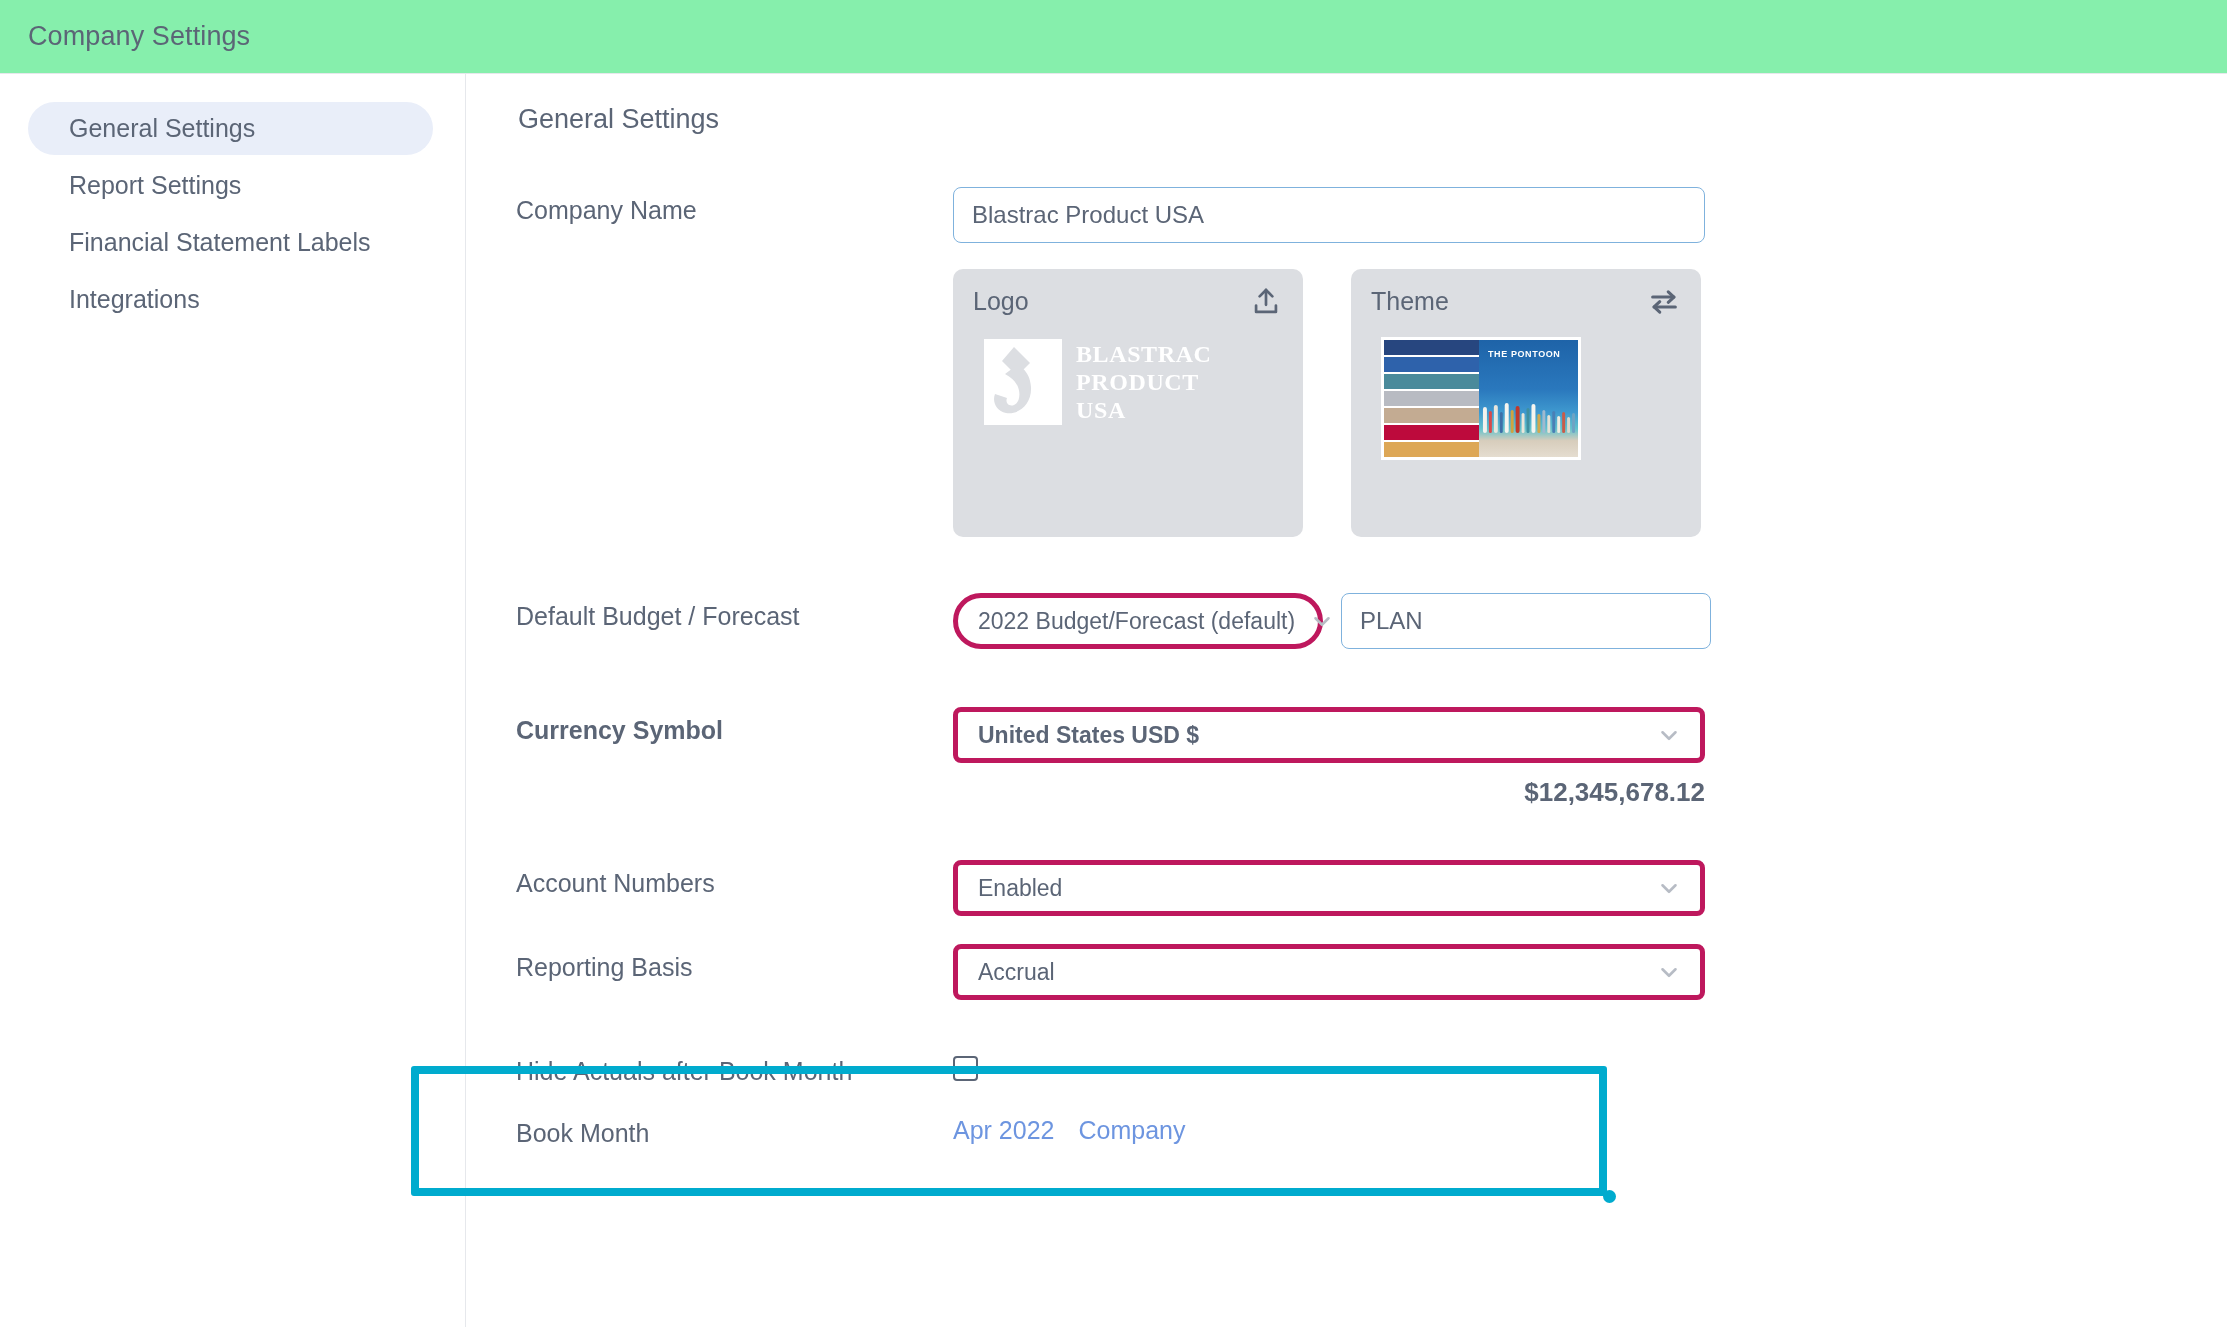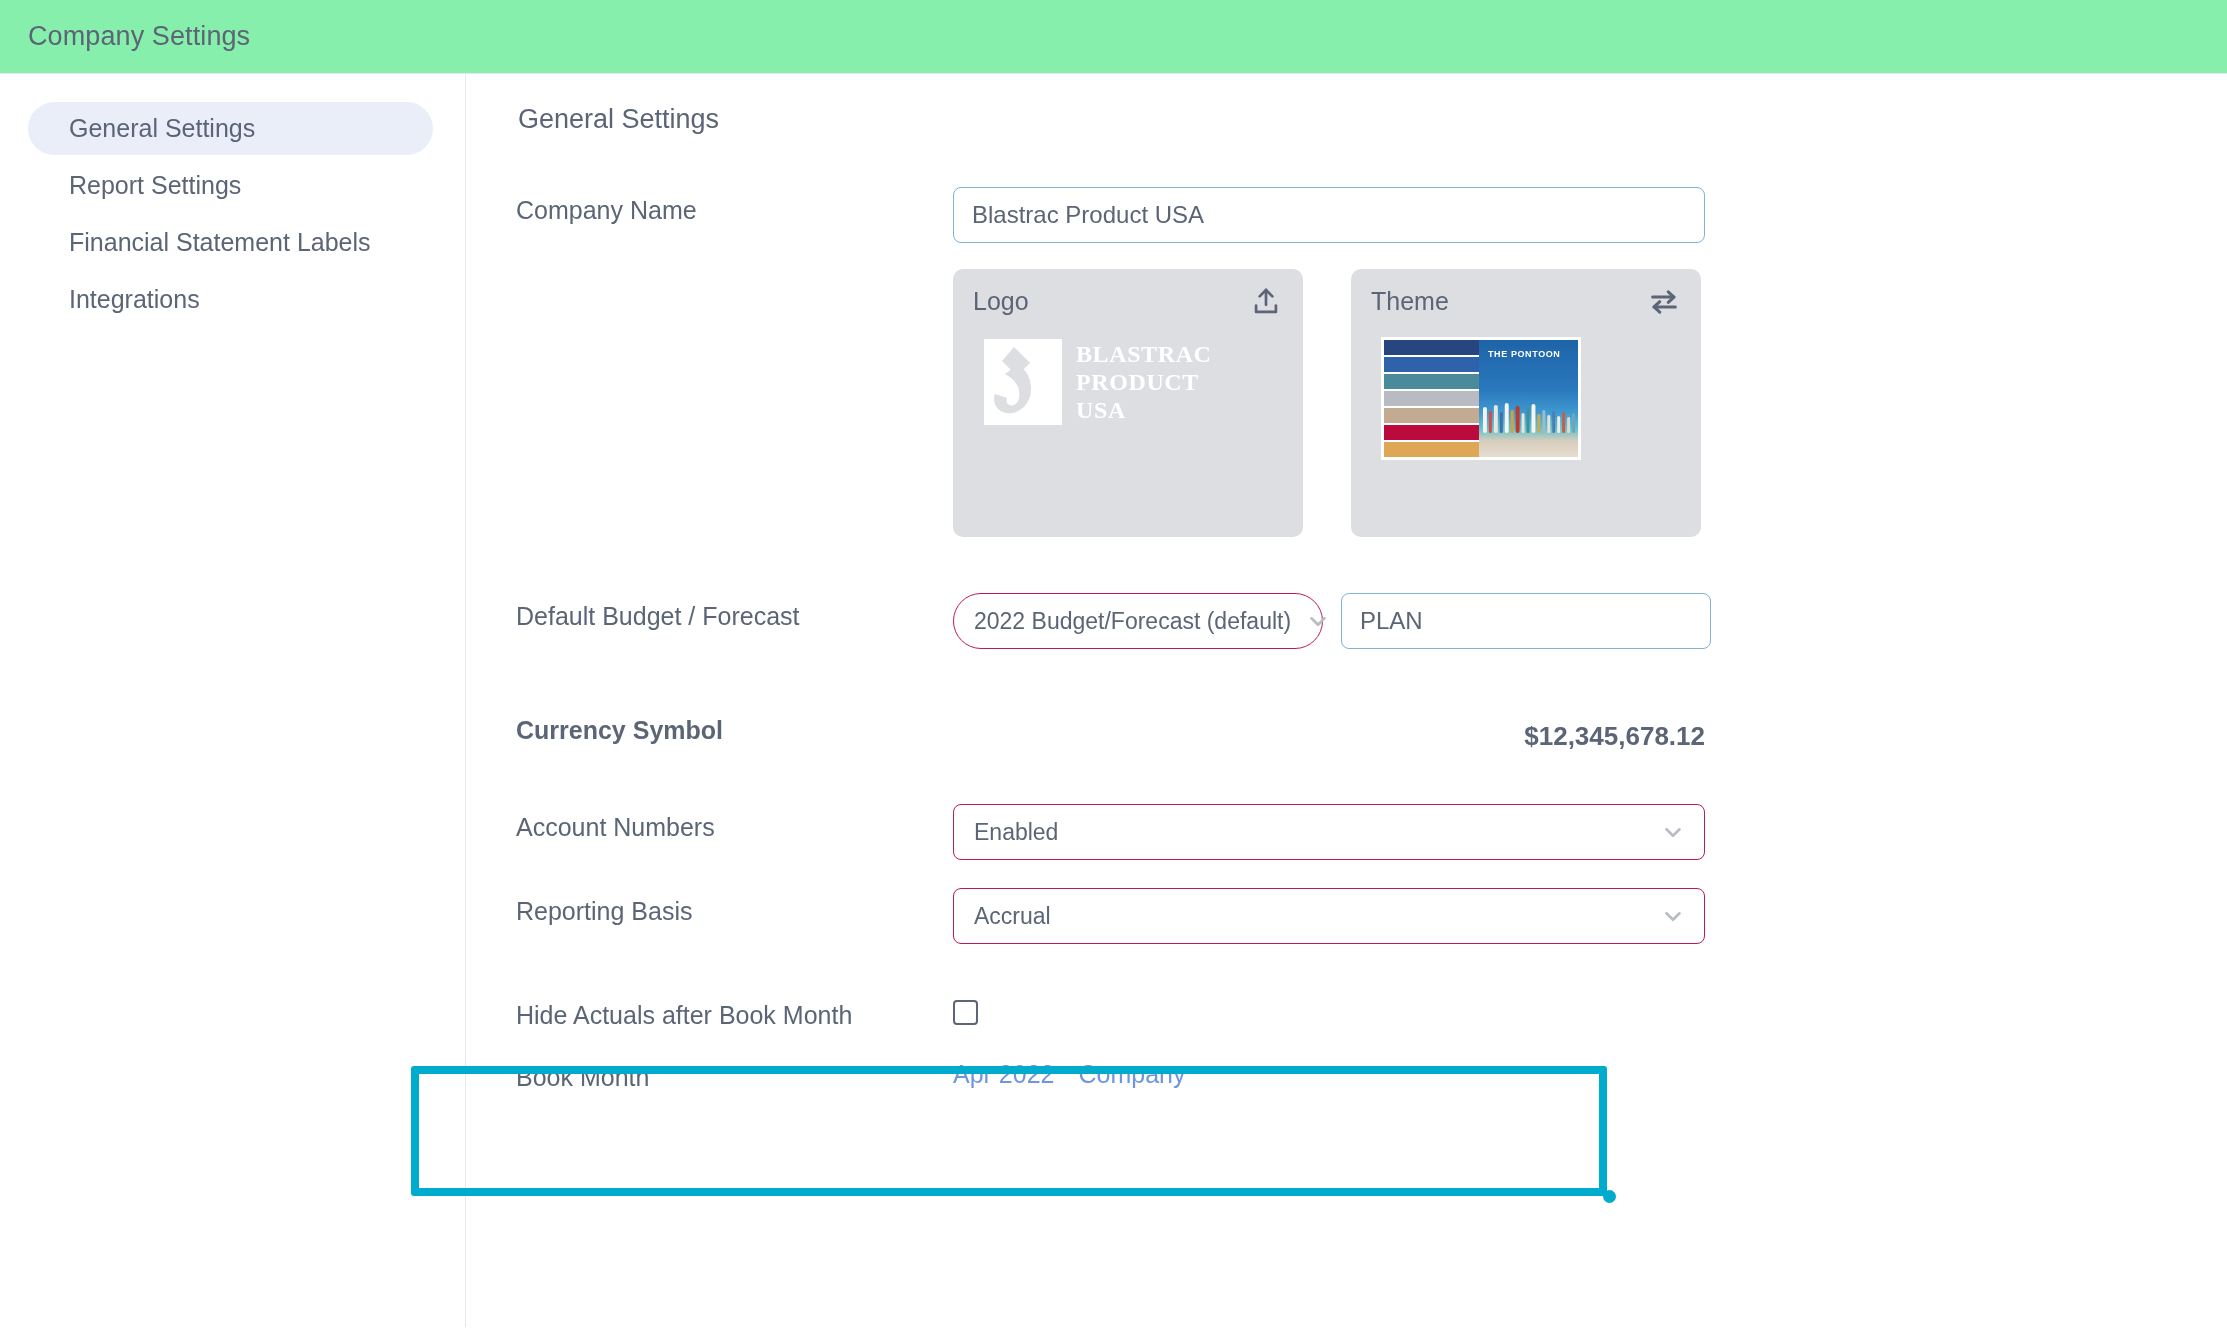--- a/index.html
+++ b/index.html
@@ -92,21 +92,21 @@
     border-radius: 8px;
     background: #fff;
     font-size: 24px;
     color: #5b6576;
     padding: 0 18px;
     font-family: "Liberation Sans", sans-serif;
     outline: none;
   }
   .select-box {
     height: 56px;
-    border: 1px solid #be185d;
+    border: 5px solid #be185d;
     border-radius: 28px;
     background: #fff;
     display: flex;
     align-items: center;
     padding: 0 18px 0 20px;
     font-size: 23px;
     color: #5b6576;
     cursor: pointer;
     justify-content: space-between;
     white-space: nowrap;
@@ -385,20 +385,28 @@
           <div>
             <input class="text-input" style="width: 370px;" type="text" value="PLAN">
           </div>
         </div>
       </div>
     </div>
 
     <div class="form-row" style="margin-top:58px;font-weight:bold;">
       <div class="field-label">Currency Symbol</div>
       <div class="field-ctl">
+        <div class="select-box pill-wide">
+          <span>United States USD $</span>
+          <span class="chev">
+            <svg viewBox="0 0 24 24" width="26" height="26" fill="none" stroke="#b7bcc5" stroke-width="2.4" stroke-linecap="round" stroke-linejoin="round">
+                <path d="M6 9.5 L12 15.5 L18 9.5"></path>
+              </svg>
+          </span>
+        </div>
         <div class="currency-sample">$12,345,678.12</div>
       </div>
     </div>
 
     <div class="form-row" style="margin-top:52px;">
       <div class="field-label">Account Numbers</div>
       <div class="field-ctl">
         <div class="select-box pill-wide">
           <span>Enabled</span>
           <span class="chev">

